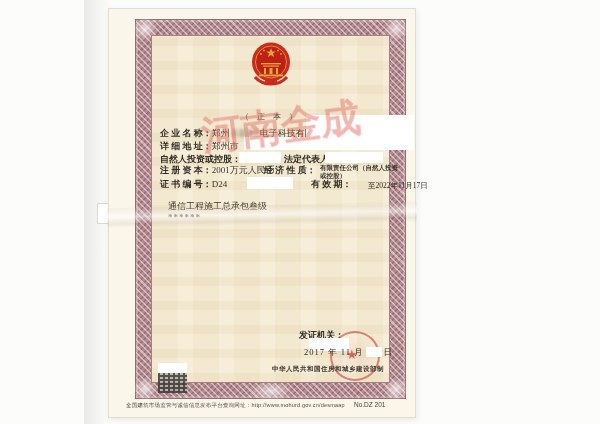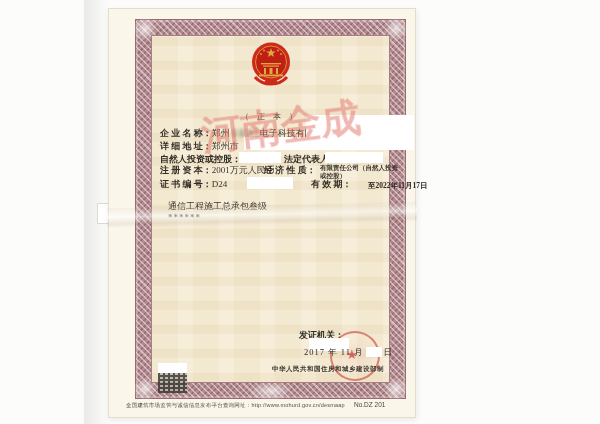--- a/index.html
+++ b/index.html
@@ -43,21 +43,21 @@
     font-size:8px;letter-spacing:3px;color:#3a342c;}
   .row{position:absolute;left:9px;right:0;height:12px;white-space:nowrap;line-height:11px;}
   .lab{font-weight:bold;color:#332d26;}
   .val{color:#3a352c;font-family:Liberation Serif, serif;}
   .col2{position:absolute;top:0;}
   .smudge{display:inline-block;width:26px;height:8px;margin:0 2px;vertical-align:-1px;
     background:repeating-linear-gradient(90deg,rgba(90,80,70,.35) 0 4px,rgba(90,80,70,.12) 4px 8px);
     filter:blur(1.5px);}
   .eco-val{position:absolute;left:160px;top:-1px;width:80px;font-size:6.5px;line-height:8px;
     white-space:normal;font-weight:bold;color:#3a352c;}
-  .validity-val{position:absolute;left:184px;top:1px;font-size:7.5px;font-weight:bold;padding-left:24px;}
+  .validity-val{position:absolute;left:184px;top:1px;font-size:7.5px;font-weight:normal;padding-left:24px;}
   .stars{font-weight:bold;letter-spacing:1px;}
   .censor{position:absolute;background:#ffffff;}
   .watermark{position:absolute;left:50px;top:70px;font-size:40px;line-height:44px;
     color:rgba(226,114,104,.5);transform:rotate(-7deg);white-space:nowrap;
     filter:blur(.4px);font-weight:bold;}
   .abs{position:absolute;}
   .authority{font-weight:bold;font-size:9px;}
   .seal{position:absolute;left:179px;top:296px;width:46px;height:46px;border-radius:50%;
     border:2px solid rgba(204,60,55,.6);
     background:radial-gradient(circle,rgba(204,60,55,.08),rgba(204,60,55,0) 70%);}

